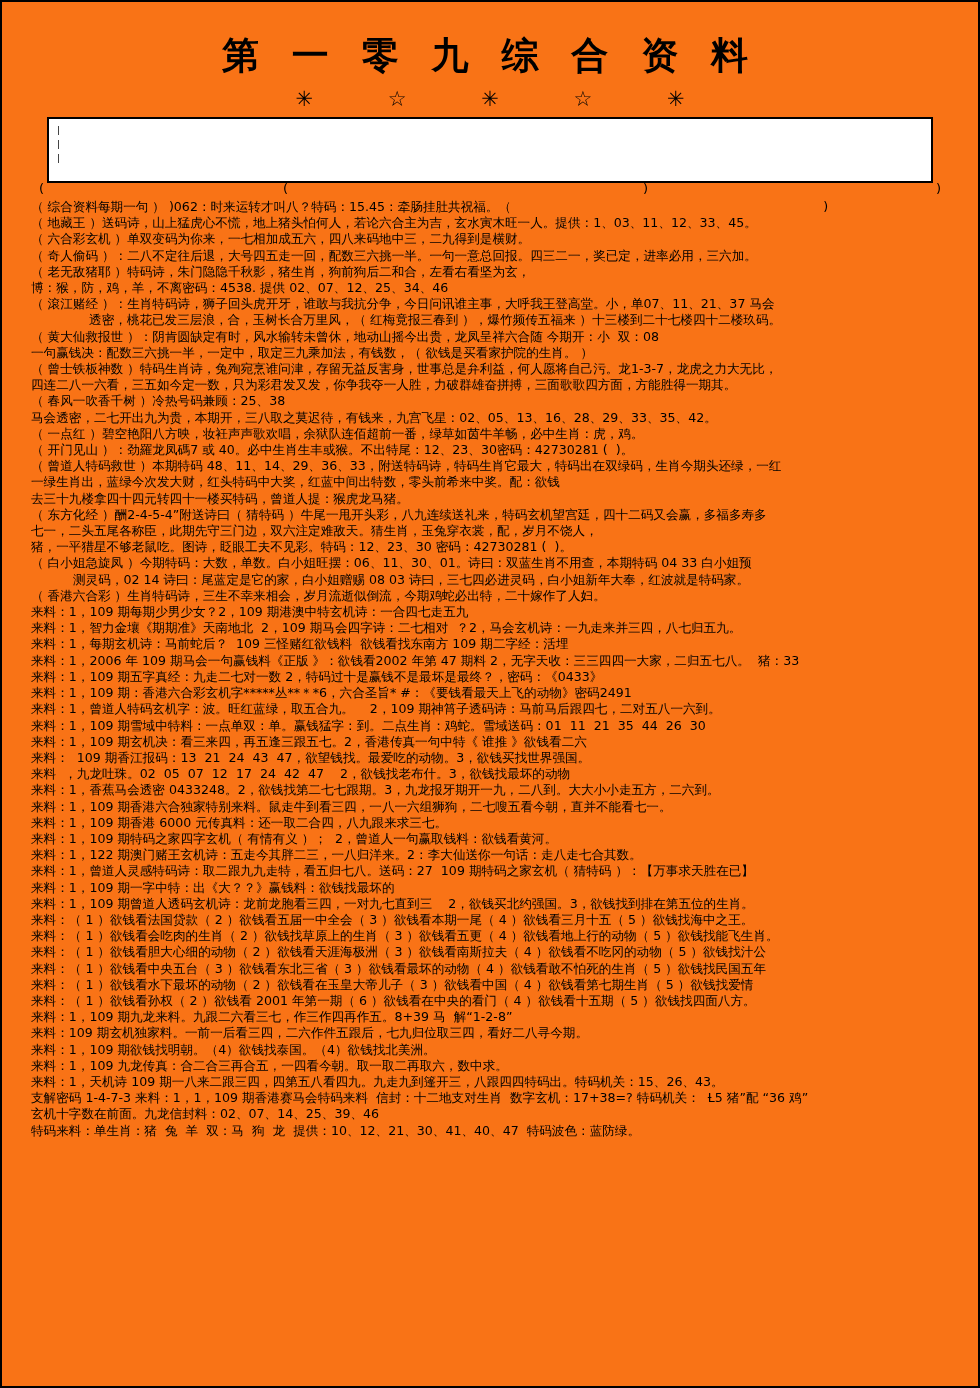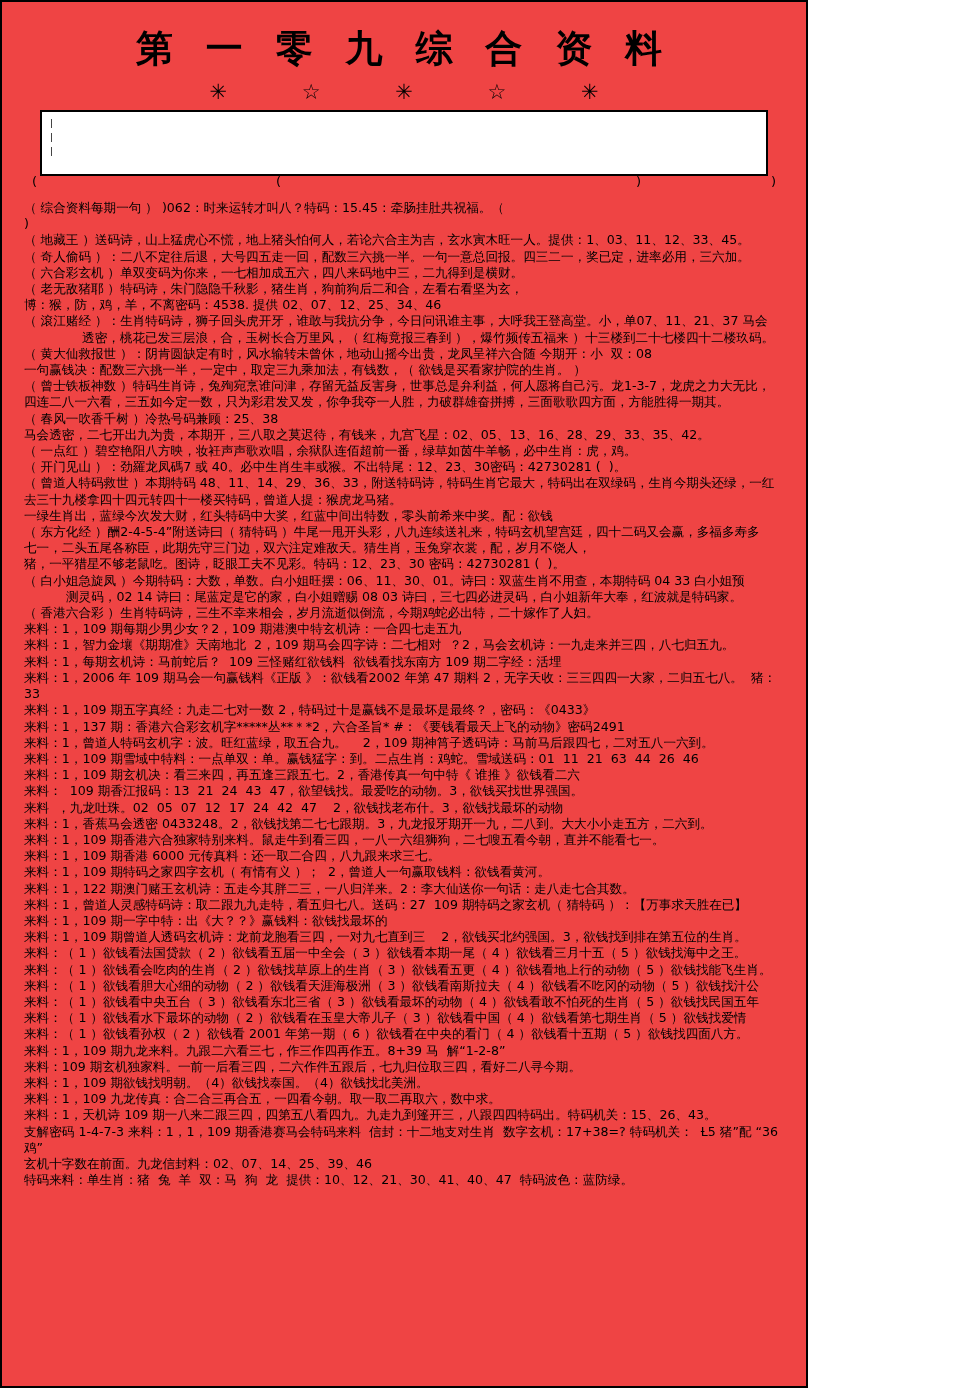--- a/index.html
+++ b/index.html
@@ -3,27 +3,27 @@
 <meta charset="utf-8">
 <style>
   html,body{margin:0;padding:0;}
   body{
     width:980px;
     background:#ffffff;
     font-family:"DejaVu Sans","Liberation Sans",sans-serif;
     color:#000;
   }
   .page{
-    width:808px;
+    width:980px;
     min-height:1388px;
     box-sizing:border-box;
     border:2px solid #000;
-    padding:8px;
+    padding:15px;
     position:relative;
-    background:#ef4444;
+    background:#f97316;
   }
   .title{
     text-align:center;
     font-size:37px;
     font-weight:bold;
     letter-spacing:10px;
     margin-top:14px;
     font-family:"DejaVu Sans","Liberation Sans",sans-serif;
   }
   .stars{
@@ -56,21 +56,20 @@
     font-size:13px;
   }
   .arcrow .lp{position:absolute;left:6px;top:-2px;}
   .arcrow .rp{position:absolute;right:6px;top:-2px;}
   .arcrow .cl{position:absolute;left:250px;top:-2px;letter-spacing:0;}
   .arcrow .cr{position:absolute;left:610px;top:-2px;}
   .body{
     padding:2px 14px 6px 14px;
     font-size:12.6px;
     line-height:16.2px;
-    margin-top:8px;
   }
   .ln{white-space:pre-wrap;}
   .ind1{padding-left:26px;}
 </style>
 </head>
 <body>
 
 <div class="page">
 
   <div class="title">第 一 零 九 综 合 资 料</div>
@@ -85,51 +84,51 @@
   <div class="arcrow">
     <span class="lp">(</span>
     <span class="cl">(</span>
     <span class="cr">)</span>
     <span class="rp">)</span>
   </div>
 
   <div class="body">
     <div class="ln">（ 综合资料每期一句 ） )062：时来运转才叫八？特码：15.45：牵肠挂肚共祝福。（                                                                              )</div>
     <div class="ln">（ 地藏王 ）送码诗，山上猛虎心不慌，地上猪头怕何人，若论六合主为吉，玄水寅木旺一人。提供：1、03、11、12、33、45。</div>
+    <div class="ln">（ 六合彩玄机 ）单双变码为你来，一七相加成五六，四八来码地中三，二九得到是横财。</div>
     <div class="ln">（ 奇人偷码 ）：二八不定往后退，大号四五走一回，配数三六挑一半。一句一意总回报。四三二一，奖已定，进率必用，三六加。</div>
-    <div class="ln">（ 六合彩玄机 ）单双变码为你来，一七相加成五六，四八来码地中三，二九得到是横财。</div>
     <div class="ln">（ 老无敌猪耶 ）特码诗，朱门隐隐千秋影，猪生肖，狗前狗后二和合，左看右看坚为玄，</div>
     <div class="ln">博：猴，防，鸡，羊，不离密码：4538. 提供 02、07、12、25、34、46</div>
     <div class="ln">（ 滾江赌经 ）：生肖特码诗，狮子回头虎开牙，谁敢与我抗分争，今日问讯谁主事，大呼我王登高堂。小，单07、11、21、37 马会</div>
     <div class="ln ind1">        透密，桃花已发三层浪，合，玉树长合万里风，（ 红梅竟报三春到 ），爆竹频传五福来 ）十三楼到二十七楼四十二楼玖码。</div>
     <div class="ln">（ 黄大仙救报世 ）：阴肯圆缺定有时，风水输转未曾休，地动山摇今出贵，龙凤呈祥六合随 今期开：小  双：08</div>
     <div class="ln">一句赢钱决：配数三六挑一半，一定中，取定三九乘加法，有钱数，（ 欲钱是买看家护院的生肖。 ）</div>
     <div class="ln">（ 曾士铁板神数 ）特码生肖诗，兔殉宛烹谁问津，存留无益反害身，世事总是弁利益，何人愿将自己污。龙1-3-7，龙虎之力大无比，</div>
     <div class="ln">四连二八一六看，三五如今定一数，只为彩君发又发，你争我夺一人胜，力破群雄奋拼搏，三面歌歌四方面，方能胜得一期其。</div>
     <div class="ln">（ 春风一吹香千树 ）冷热号码兼顾：25、38</div>
     <div class="ln">马会透密，二七开出九为贵，本期开，三八取之莫迟待，有钱来，九宫飞星：02、05、13、16、28、29、33、35、42。</div>
     <div class="ln">（ 一点红 ）碧空艳阳八方映，妆衽声声歌欢唱，余狱队连佰超前一番，绿草如茵牛羊畅，必中生肖：虎，鸡。</div>
     <div class="ln">（ 开门见山 ）：劲羅龙凤碼7 或 40。必中生肖生丰或猴。不出特尾：12、23、30密码：42730281 (  )。</div>
     <div class="ln">（ 曾道人特码救世 ）本期特码 48、11、14、29、36、33，附送特码诗，特码生肖它最大，特码出在双绿码，生肖今期头还绿，一红</div>
+    <div class="ln">一绿生肖出，蓝绿今次发大财，红头特码中大奖，红蓝中间出特数，零头前希来中奖。配：欲钱</div>
     <div class="ln">去三十九楼拿四十四元转四十一楼买特码，曾道人提：猴虎龙马猪。</div>
-    <div class="ln">一绿生肖出，蓝绿今次发大财，红头特码中大奖，红蓝中间出特数，零头前希来中奖。配：欲钱</div>
     <div class="ln">（ 东方化经 ）酬2-4-5-4”附送诗曰（ 猜特码 ）牛尾一甩开头彩，八九连续送礼来，特码玄机望宫廷，四十二码又会赢，多福多寿多</div>
     <div class="ln">七一，二头五尾各称臣，此期先守三门边，双六注定难敌天。猜生肖，玉兔穿衣裳，配，岁月不饶人，</div>
     <div class="ln">猪，一平猎星不够老鼠吃。图诗，眨眼工夫不见彩。特码：12、23、30 密码：42730281 (  )。</div>
     <div class="ln">（ 白小姐急旋凤 ）今期特码：大数，单数。白小姐旺摆：06、11、30、01。诗曰：双蓝生肖不用查，本期特码 04 33 白小姐预</div>
     <div class="ln ind1">    测灵码，02 14 诗曰：尾蓝定是它的家，白小姐赠赐 08 03 诗曰，三七四必进灵码，白小姐新年大奉，红波就是特码家。</div>
     <div class="ln">（ 香港六合彩 ）生肖特码诗，三生不幸来相会，岁月流逝似倒流，今期鸡蛇必出特，二十嫁作了人妇。</div>
     <div class="ln">来料：1，109 期每期少男少女？2，109 期港澳中特玄机诗：一合四七走五九</div>
     <div class="ln">来料：1，智力金壤《期期准》天南地北  2，109 期马会四字诗：二七相对  ？2，马会玄机诗：一九走来并三四，八七归五九。</div>
     <div class="ln">来料：1，每期玄机诗：马前蛇后？  109 三怪赌红欲钱料  欲钱看找东南方 109 期二字经：活埋</div>
     <div class="ln">来料：1，2006 年 109 期马会一句赢钱料《正版 》：欲钱看2002 年第 47 期料 2，无字天收：三三四四一大家，二归五七八。  猪：33</div>
     <div class="ln">来料：1，109 期五字真经：九走二七对一数 2，特码过十是赢钱不是最坏是最终？，密码：《0433》</div>
-    <div class="ln">来料：1，137 期：香港六合彩玄机字*****丛**＊*2，六合圣旨* #：《要钱看最天上飞的动物》密码2491</div>
+    <div class="ln">来料：1，109 期：香港六合彩玄机字*****丛**＊*6，六合圣旨* #：《要钱看最天上飞的动物》密码2491</div>
     <div class="ln">来料：1，曾道人特码玄机字：波。旺红蓝绿，取五合九。    2，109 期神筲子透码诗：马前马后跟四七，二对五八一六到。</div>
-    <div class="ln">来料：1，109 期雪域中特料：一点单双：单。赢钱猛字：到。二点生肖：鸡蛇。雪域送码：01  11  21  63  44  26  46</div>
+    <div class="ln">来料：1，109 期雪域中特料：一点单双：单。赢钱猛字：到。二点生肖：鸡蛇。雪域送码：01  11  21  35  44  26  30</div>
     <div class="ln">来料：1，109 期玄机决：看三来四，再五逢三跟五七。2，香港传真一句中特《 谁推 》欲钱看二六</div>
     <div class="ln">来料：  109 期香江报码：13  21  24  43  47，欲望钱找。最爱吃的动物。3，欲钱买找世界强国。</div>
     <div class="ln">来料  ，九龙吐珠。02  05  07  12  17  24  42  47    2，欲钱找老布什。3，欲钱找最坏的动物</div>
     <div class="ln">来料：1，香蕉马会透密 0433248。2，欲钱找第二七七跟期。3，九龙报牙期开一九，二八到。大大小小走五方，二六到。</div>
     <div class="ln">来料：1，109 期香港六合独家特别来料。鼠走牛到看三四，一八一六组狮狗，二七嗖五看今朝，直并不能看七一。</div>
     <div class="ln">来料：1，109 期香港 6000 元传真料：还一取二合四，八九跟来求三七。</div>
     <div class="ln">来料：1，109 期特码之家四字玄机（ 有情有义 ）；  2，曾道人一句赢取钱料：欲钱看黄河。</div>
     <div class="ln">来料：1，122 期澳门赌王玄机诗：五走今其胖二三，一八归洋来。2：李大仙送你一句话：走八走七合其数。</div>
     <div class="ln">来料：1，曾道人灵感特码诗：取二跟九九走特，看五归七八。送码：27  109 期特码之家玄机（ 猜特码 ）：【万事求天胜在已】</div>
     <div class="ln">来料：1，109 期一字中特：出《大？？》赢钱料：欲钱找最坏的</div>

